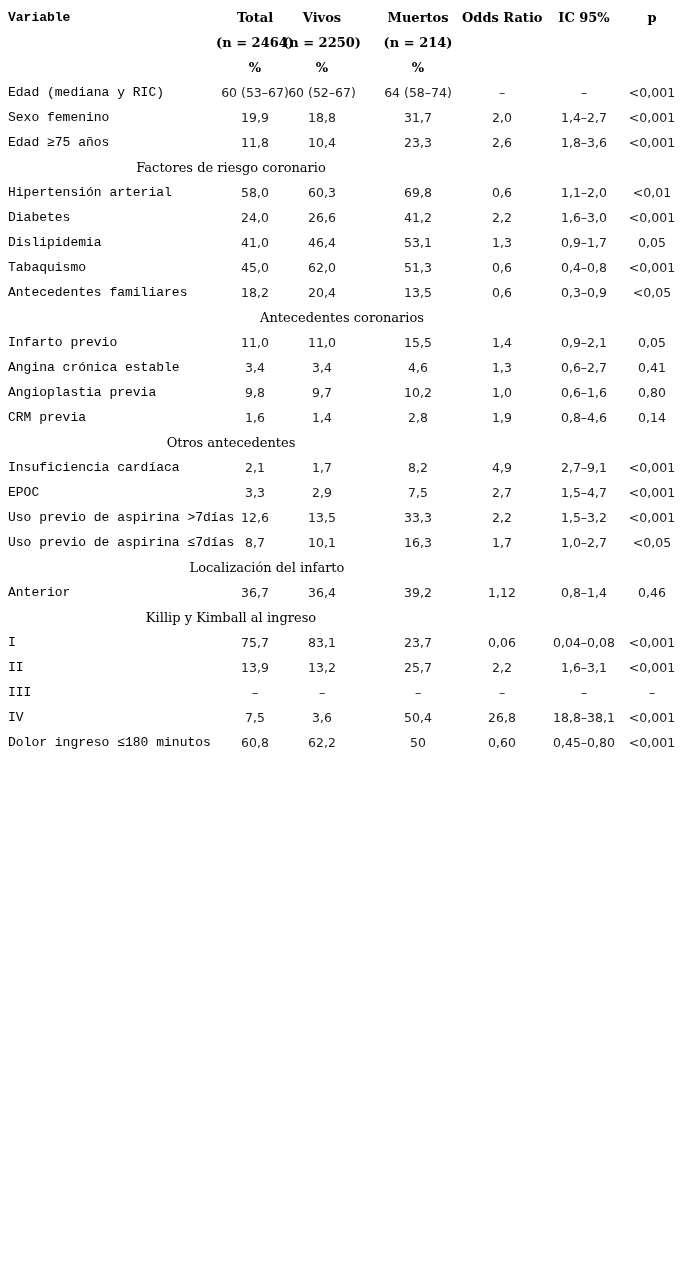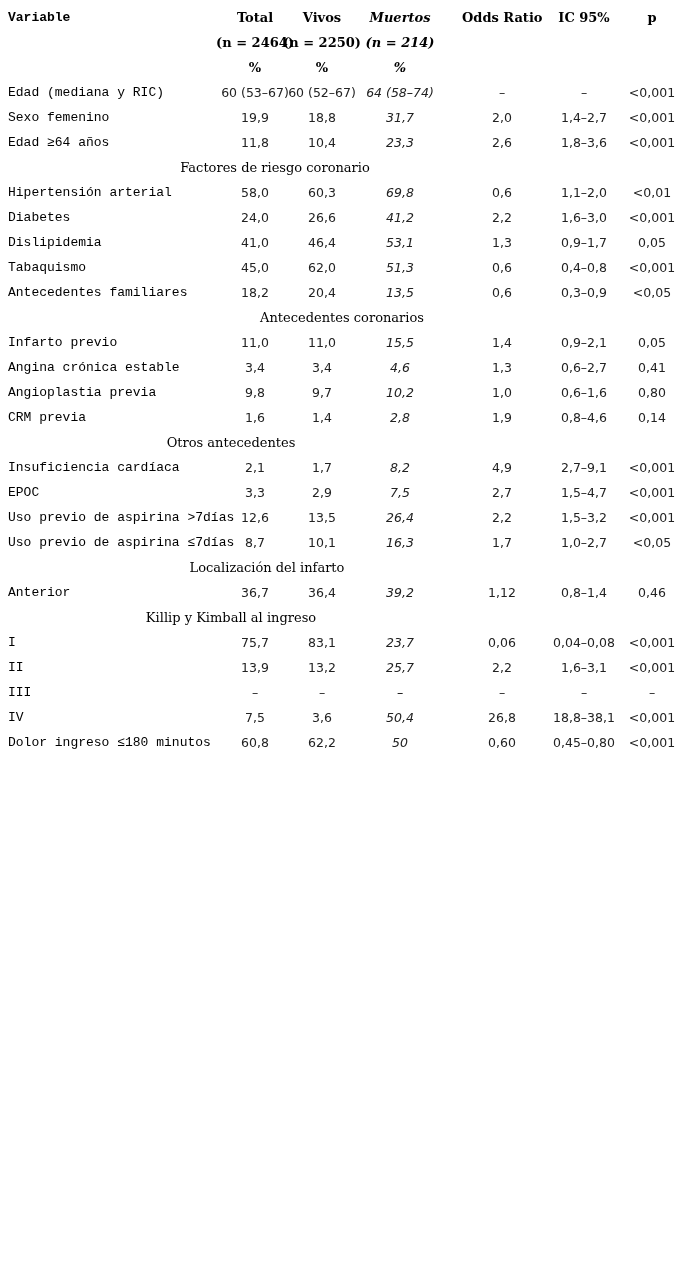--- a/index.html
+++ b/index.html
@@ -30,21 +30,21 @@
     }
     .cell {
       position: absolute;
       top: 0;
       height: 25px;
       line-height: 25px;
     }
     .c-var { left: 8px; text-align: left; font-family: Liberation Mono, monospace; }
     .c-total { left: 215px; width: 80px; text-align: center; }
     .c-vivos { left: 282px; width: 80px; text-align: center; }
-    .c-muertos { left: 360px; width: 80px; text-align: center; font-style: italic; }
+    .c-muertos { left: 378px; width: 80px; text-align: center; }
     .c-or { left: 462px; width: 80px; text-align: center; }
     .c-ic { left: 544px; width: 80px; text-align: center; }
     .c-p { left: 622px; width: 60px; text-align: center; }
     .hdr .cell { font-weight: bold; }
     .section {
       position: absolute;
       top: 0;
       transform: translateX(-50%);
       white-space: nowrap;
     }
@@ -86,30 +86,30 @@
       <div class="row">
     <span class="cell c-var">Sexo femenino</span>
     <span class="cell c-total num">19,9</span>
     <span class="cell c-vivos num">18,8</span>
     <span class="cell c-muertos num">31,7</span>
     <span class="cell c-or num">2,0</span>
     <span class="cell c-ic num">1,4–2,7</span>
     <span class="cell c-p num">&lt;0,001</span>
   </div>
       <div class="row">
-    <span class="cell c-var">Edad ≥64 años</span>
+    <span class="cell c-var">Edad ≥75 años</span>
     <span class="cell c-total num">11,8</span>
     <span class="cell c-vivos num">10,4</span>
     <span class="cell c-muertos num">23,3</span>
     <span class="cell c-or num">2,6</span>
     <span class="cell c-ic num">1,8–3,6</span>
     <span class="cell c-p num">&lt;0,001</span>
   </div>
       <div class="row">
-    <span class="section" style="left: 231px; margin-left: 44px;">Factores de riesgo coronario</span>
+    <span class="section" style="left: 231px;">Factores de riesgo coronario</span>
   </div>
       <div class="row">
     <span class="cell c-var">Hipertensión arterial</span>
     <span class="cell c-total num">58,0</span>
     <span class="cell c-vivos num">60,3</span>
     <span class="cell c-muertos num">69,8</span>
     <span class="cell c-or num">0,6</span>
     <span class="cell c-ic num">1,1–2,0</span>
     <span class="cell c-p num">&lt;0,01</span>
   </div>
@@ -206,21 +206,21 @@
     <span class="cell c-vivos num">2,9</span>
     <span class="cell c-muertos num">7,5</span>
     <span class="cell c-or num">2,7</span>
     <span class="cell c-ic num">1,5–4,7</span>
     <span class="cell c-p num">&lt;0,001</span>
   </div>
       <div class="row">
     <span class="cell c-var">Uso previo de aspirina &gt;7días</span>
     <span class="cell c-total num">12,6</span>
     <span class="cell c-vivos num">13,5</span>
-    <span class="cell c-muertos num">26,4</span>
+    <span class="cell c-muertos num">33,3</span>
     <span class="cell c-or num">2,2</span>
     <span class="cell c-ic num">1,5–3,2</span>
     <span class="cell c-p num">&lt;0,001</span>
   </div>
       <div class="row">
     <span class="cell c-var">Uso previo de aspirina ≤7días</span>
     <span class="cell c-total num">8,7</span>
     <span class="cell c-vivos num">10,1</span>
     <span class="cell c-muertos num">16,3</span>
     <span class="cell c-or num">1,7</span>

